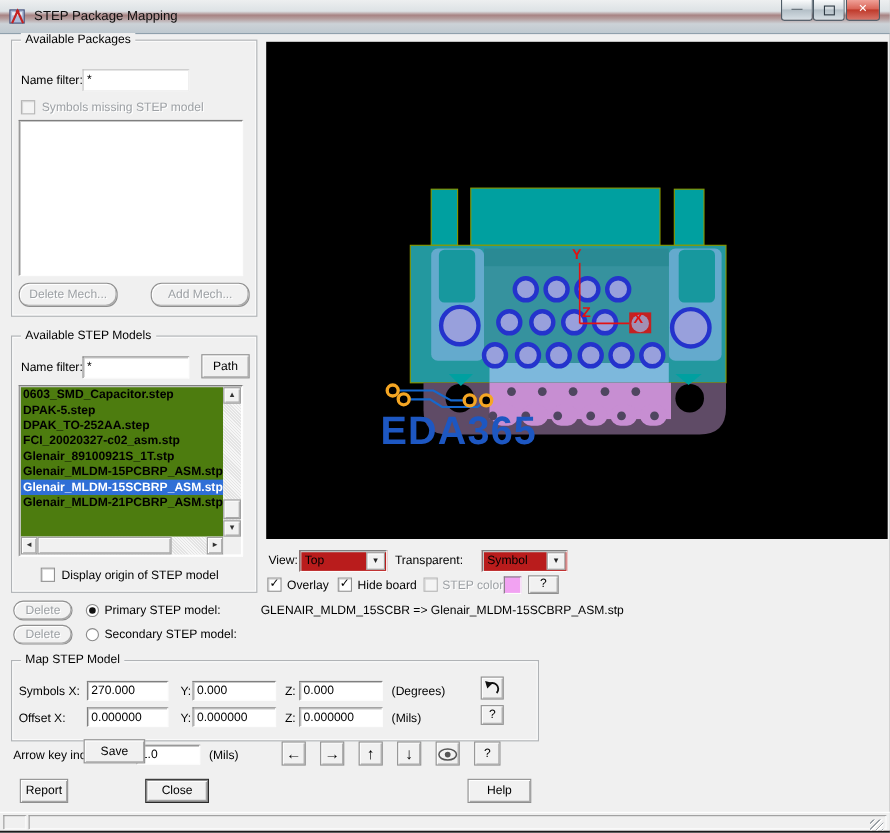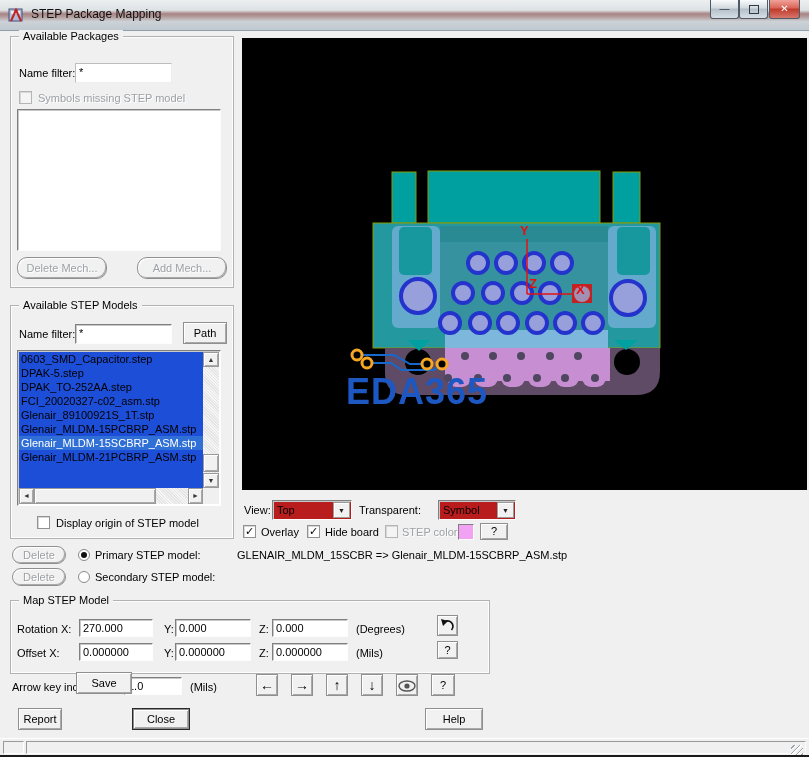--- a/index.html
+++ b/index.html
@@ -29,21 +29,21 @@
        box-shadow:inset 1px 1px 0 #c8c8c8;padding:2px 3px 0 3px;box-sizing:border-box;overflow:hidden;white-space:nowrap;}
   .input.dim{border-color:#bdbdbd #eee #eee #bdbdbd;box-shadow:none;}
   .cb{position:absolute;width:13px;height:13px;background:#fff;border:1px solid #919191;
       box-shadow:inset 1px 1px 0 #d7d7d7;box-sizing:border-box;text-align:center;line-height:11px;font-size:11px;font-weight:bold;}
   .cb.dis{background:#f4f4f4;border-color:#b5b5b5;}
   .radio{position:absolute;width:12px;height:12px;border-radius:50%;background:#fff;border:1px solid #8a8a8a;box-sizing:border-box;}
   .radio.sel::after{content:"";position:absolute;left:2px;top:2px;width:6px;height:6px;border-radius:50%;background:#111;}
   .lbl{position:absolute;white-space:nowrap;}
   .lbl.dis{color:#9da1a5;text-shadow:1px 1px 0 #fff;text-align:right;}
   .listbox{position:absolute;background:#fff;border:1px solid;border-color:#7f7f7f #fdfdfd #fdfdfd #7f7f7f;box-shadow:inset 1px 1px 0 #c8c8c8;box-sizing:border-box;}
-  .list-rows{position:absolute;left:1px;top:1px;right:17px;bottom:17px;overflow:hidden;background:#1d4ed8;}
+  .list-rows{position:absolute;left:1px;top:1px;right:17px;bottom:17px;overflow:hidden;background:#4d7c0f;font-weight:bold;}
   .list-row{height:14px;line-height:14px;padding-left:2px;white-space:nowrap;}
   .list-row.selected{background:#2f6fd6;color:#fff;}
   .sb{position:absolute;background:#ececec;background-image:repeating-linear-gradient(45deg,#f6f6f6 0 1px,#e4e4e4 1px 2px);}
   .sbtn{position:absolute;background:#f1f1f1;border:1px solid #9a9a9a;box-shadow:inset 1px 1px 0 #fff, inset -1px -1px 0 #a9a9a9;
         box-sizing:border-box;text-align:center;font-size:7px;line-height:13px;color:#333;}
   .thumb{position:absolute;background:#f1f1f1;border:1px solid #9a9a9a;box-shadow:inset 1px 1px 0 #fff, inset -1px -1px 0 #a9a9a9;box-sizing:border-box;}
   .ddl{position:absolute;height:20px;background:#b91c1c;border:1px solid;border-color:#7f7f7f #fdfdfd #fdfdfd #7f7f7f;box-shadow:inset 1px 1px 0 #c8c8c8;box-sizing:border-box;}
   .ddl .val{position:absolute;left:4px;top:3px;}
   .ddl .dbtn{position:absolute;right:1px;top:1px;bottom:1px;width:17px;background:#f1f1f1;border:1px solid #9a9a9a;
        box-shadow:inset 1px 1px 0 #fff;box-sizing:border-box;text-align:center;font-size:7px;line-height:15px;color:#222;}
@@ -238,21 +238,21 @@
   <span class="lbl" style="left:261px;top:526px">Overlay</span>
   <span class="cb" style="left:307px;top:525px"><span>✓</span></span>
   <span class="lbl" style="left:325px;top:526px">Hide board</span>
   <span class="cb dis" style="left:385px;top:525px"></span>
   <span class="lbl dis" style="left:402px;top:526px">STEP color</span>
   <span class="abs" style="left:458px;top:524px;width:16px;height:16px;background:#f2a2f2;border:1px solid;border-color:#7f7f7f #fdfdfd #fdfdfd #7f7f7f;box-sizing:border-box"></span>
   <div class="btn" style="left:480px;top:523px;width:28px;height:17px;line-height:15px">?</div>
 
   <div class="grp" style="left:10px;top:600px;width:478px;height:72px">
     <span class="legend">Map STEP Model</span>
-    <span class="lbl" style="left:6px;top:22px">Rotation X:</span>
+    <span class="lbl" style="left:6px;top:22px">Symbols X:</span>
     <div class="input" style="left:68px;top:18px;width:74px;height:18px">270.000</div>
     <span class="lbl" style="left:153px;top:22px">Y:</span>
     <div class="input" style="left:164px;top:18px;width:76px;height:18px">0.000</div>
     <span class="lbl" style="left:248px;top:22px">Z:</span>
     <div class="input" style="left:261px;top:18px;width:76px;height:18px">0.000</div>
     <span class="lbl" style="left:345px;top:22px">(Degrees)</span>
 
     <span class="lbl" style="left:6px;top:46px">Offset X:</span>
     <div class="input" style="left:68px;top:42px;width:74px;height:18px">0.000000</div>
     <span class="lbl" style="left:153px;top:46px">Y:</span>

